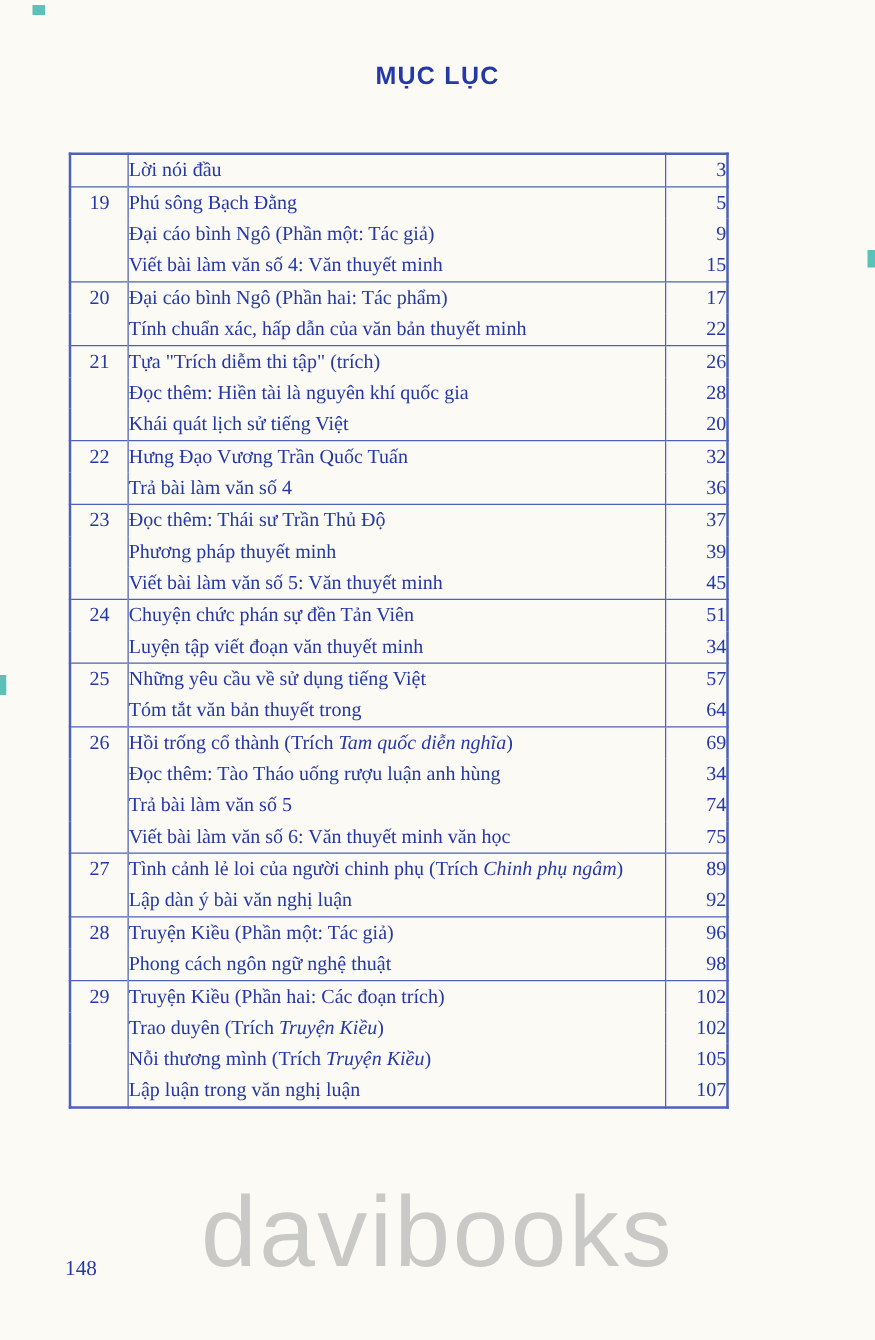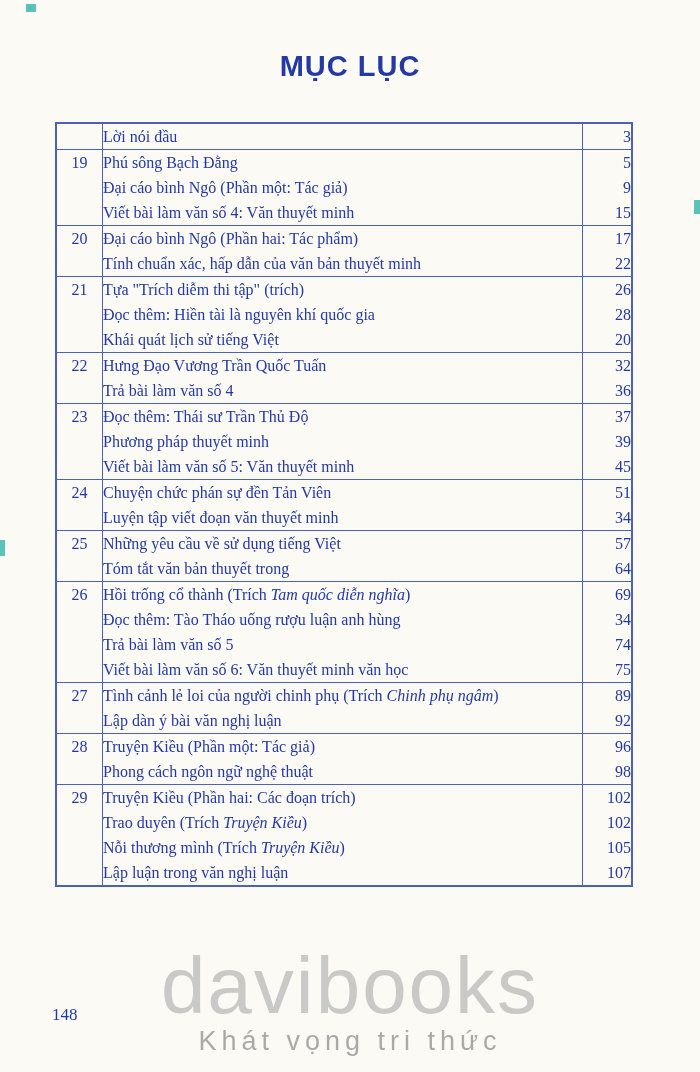--- a/index.html
+++ b/index.html
@@ -1,22 +1,22 @@
 <!DOCTYPE html>
 <html style="--ink: #2438a6; --line: #4d62b6; --paper: #fbfaf5;"><head>
 <meta charset="utf-8">
 <style>
   html,body{margin:0;padding:0;}
   body{width:700px;height:1072px;background:#fbfaf5;}
   .page{position:relative;width:700px;height:1072px;background:var(--paper,#fbfaf5);
         font-family:"Liberation Serif",serif;color:var(--ink,#2438a6);overflow:hidden;}
   .title{position:absolute;top:50px;left:0;width:100%;text-align:center;margin:0;
-         font-family:"Liberation Sans",sans-serif;font-size:29px;font-weight:bold;
+         font-family:"Liberation Sans",sans-serif;font-size:20px;font-weight:bold;
          letter-spacing:1px;color:var(--ink,#2438a6);}
-  table.toc{position:absolute;left:55px;top:122px;width:578px;border-collapse:collapse;
+  table.toc{position:absolute;left:55px;top:122px;width:528px;border-collapse:collapse;
             table-layout:fixed;border:2px solid var(--line,#4d62b6);}
   table.toc tbody{border-top:1.5px solid var(--line,#4d62b6);}
   table.toc td{font-size:16px;padding:3.5px 0;vertical-align:top;color:var(--ink,#2438a6);}
   td.week{width:45px;text-align:center;border-right:1.5px solid var(--line,#4d62b6);}
   td.ttl{padding-left:12px;padding-right:6px;}
   td.ttl i{font-style:italic;}
   td.pg{width:48px;text-align:right;padding-right:13px;border-left:1.5px solid var(--line,#4d62b6);}
   .pageno{position:absolute;left:52px;top:1005px;font-size:17px;color:var(--ink,#2438a6);}
   .wm{position:absolute;left:0;top:946px;width:100%;text-align:center;
       font-family:Liberation Sans, sans-serif;pointer-events:none;}
@@ -188,21 +188,20 @@
         </tr>
         <tr>
           <td class="ttl"><span>Lập luận trong văn nghị luận</span></td>
           <td class="pg">107</td>
         </tr>
       </tbody>
     </table>
 
   <div class="wm">
     <div class="wm-brand">davibooks</div>
-    <div class="wm-tag">Khát vọng tri thức</div>
   </div>
 
   <div class="pageno">148</div>
 
   <div class="art a1"></div>
   <div class="art a2"></div>
   <div class="art a3"></div>
 
 </div>
 

